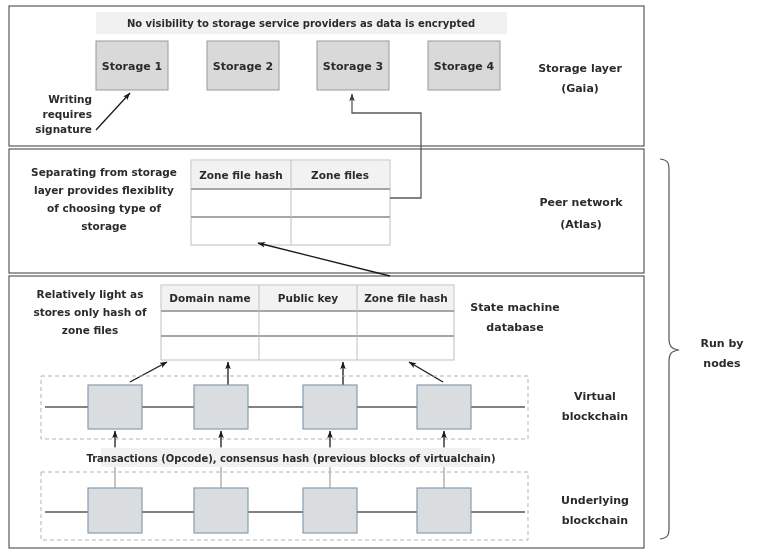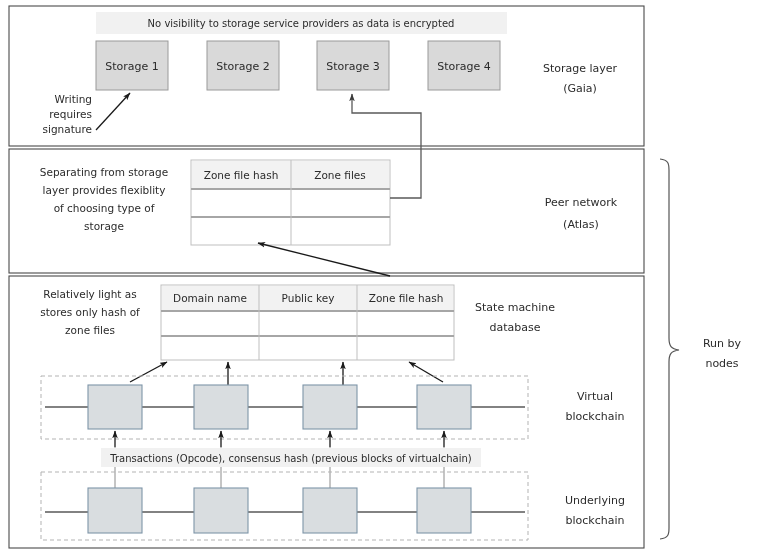--- a/index.html
+++ b/index.html
@@ -9,20 +9,21 @@
   }
   body {
     font-family: "DejaVu Sans", sans-serif;
   }
   #canvas {
     position: relative;
     width: 762px;
     height: 558px;
     background: #ffffff;
     overflow: hidden;
+    font-weight: bold;
   }
   svg.layer {
     position: absolute;
     left: 0;
     top: 0;
     width: 762px;
     height: 558px;
   }
   .svg-text {
     font-family: "DejaVu Sans", sans-serif;

